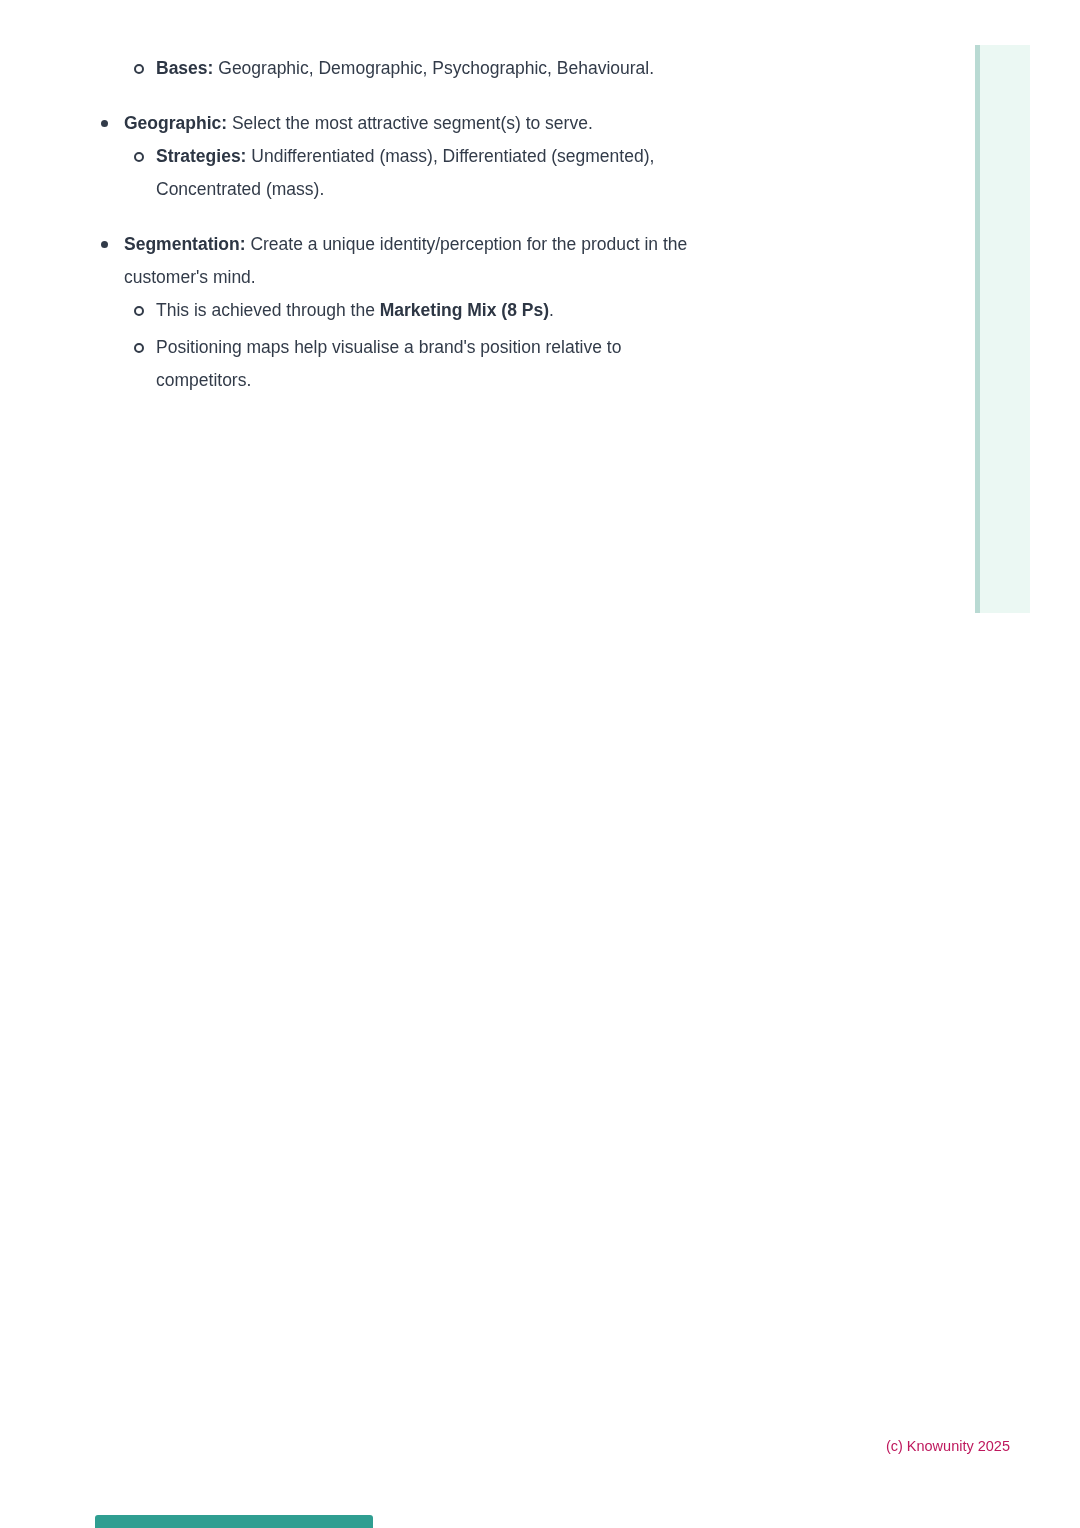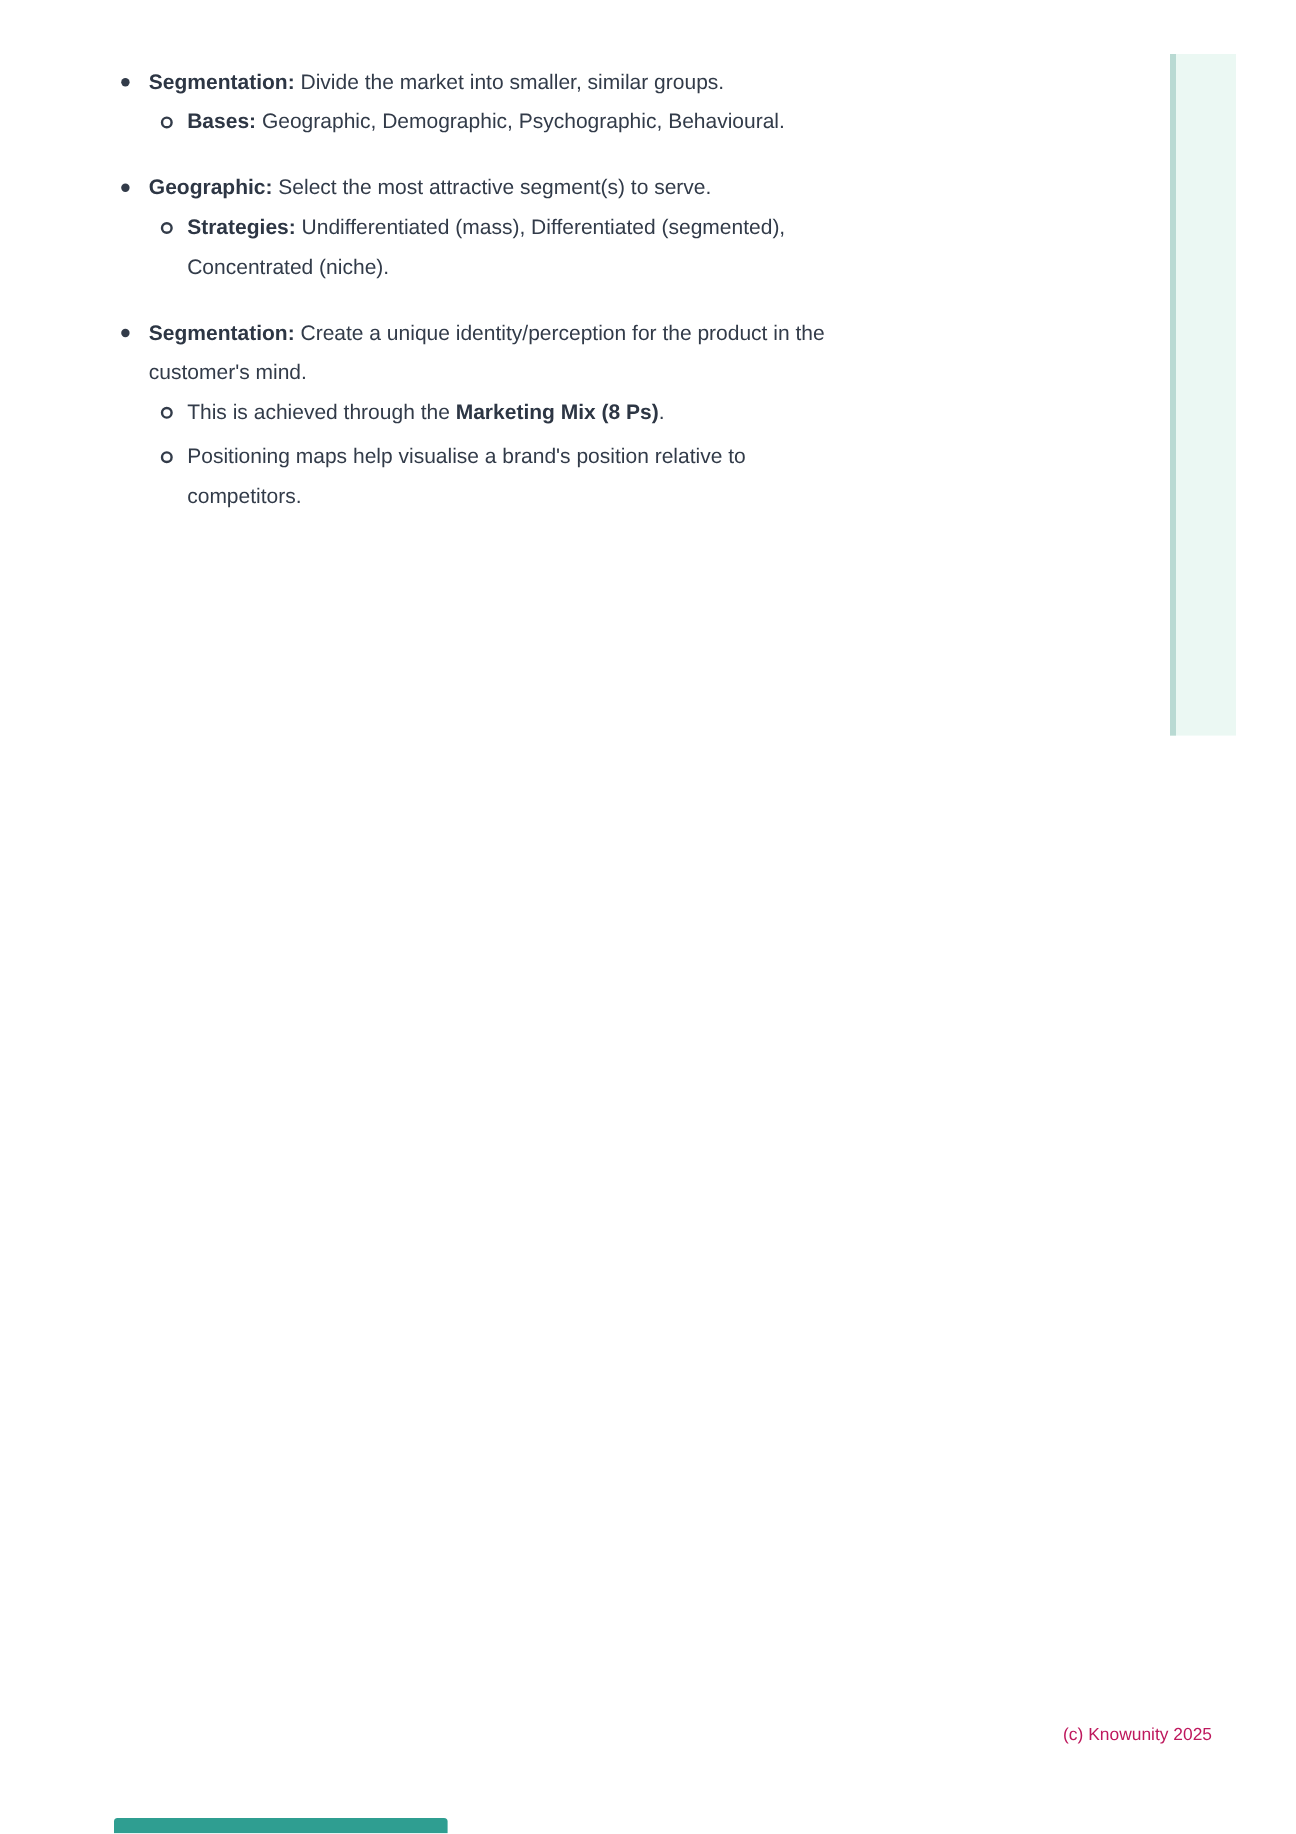--- a/index.html
+++ b/index.html
@@ -64,39 +64,35 @@
 </head>
 <body>
 
 <div class="doc">
 
   <div class="side-bar"></div>
 
   <div class="content">
 
     <div class="item">
-      <div class="row">
-        <span class="marker dot"></span>
-        <div class="txt"><b>Segmentation:</b><span> Divide the market into smaller, similar groups.</span></div>
-      </div>
       <div class="row sub">
         <span class="marker circle"></span>
         <div class="txt"><b>Bases:</b><span> Geographic, Demographic, Psychographic, Behavioural.</span></div>
       </div>
     </div>
 
     <div class="item">
       <div class="row">
         <span class="marker dot"></span>
         <div class="txt"><b>Geographic:</b><span> Select the most attractive segment(s) to serve.</span></div>
       </div>
       <div class="row sub">
         <span class="marker circle"></span>
         <div class="txt"><b>Strategies:</b><span> Undifferentiated (mass), Differentiated (segmented),</span>
-          <div>Concentrated (niche).</div>
+          <div>Concentrated (mass).</div>
         </div>
       </div>
     </div>
 
     <div class="item">
       <div class="row">
         <span class="marker dot"></span>
         <div class="txt"><b>Segmentation:</b><span> Create a unique identity/perception for the product in the</span>
           <div>customer's mind.</div>
         </div>

